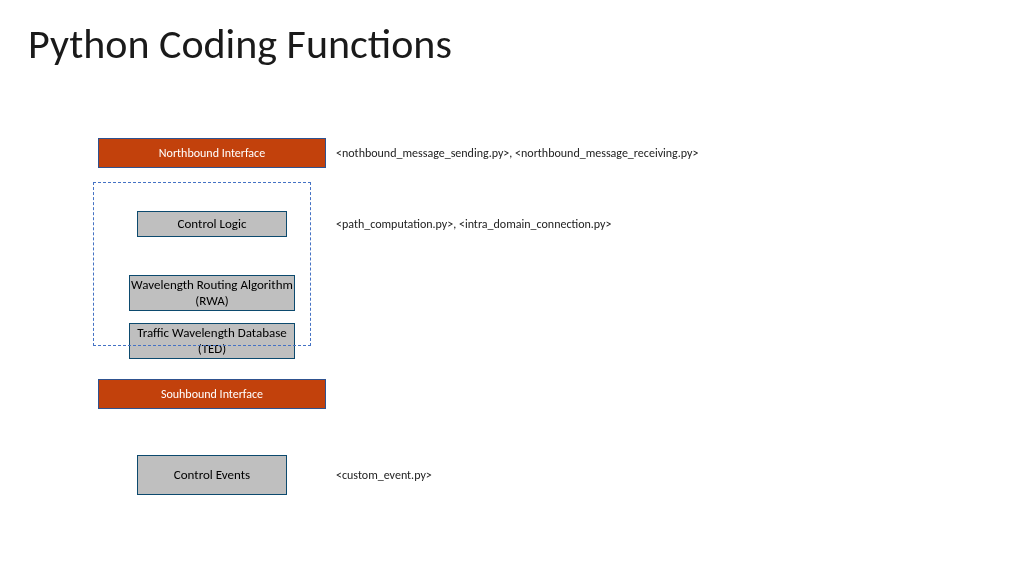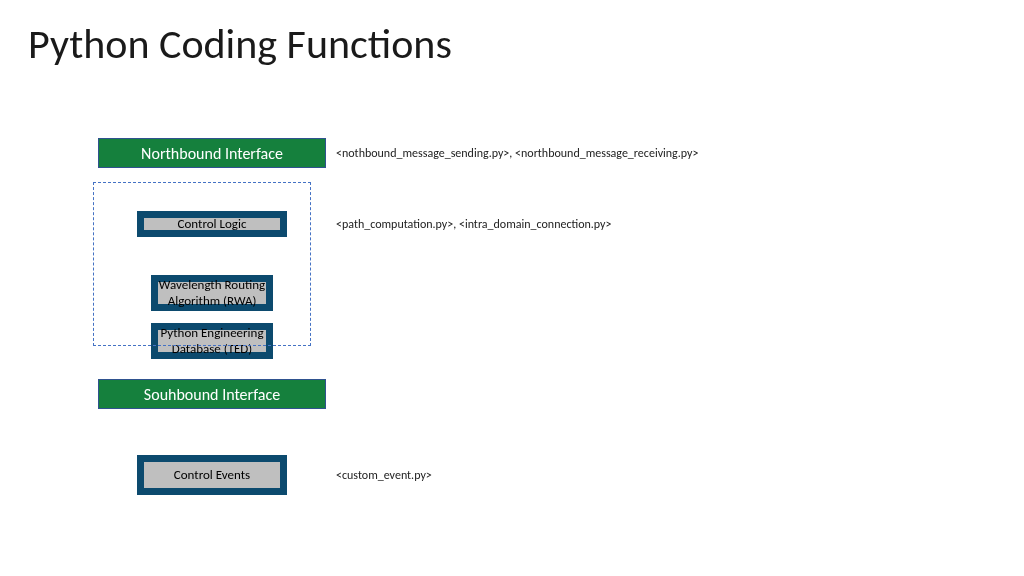--- a/index.html
+++ b/index.html
@@ -38,45 +38,45 @@
     }
     .right-col {
       flex: 1;
       font-size: 12px;
       color: #222;
       line-height: 1.4;
     }
     .blue-box {
       width: 228px;
       height: 30px;
-      background: #15803d;
+      background: #c2410c;
       border: 1px solid #2f528f;
       color: #ffffff;
-      font-size: 16px;
+      font-size: 12px;
       display: flex;
       align-items: center;
       justify-content: center;
     }
     .gray-box {
       background: #bfbfbf;
-      border: 7px solid #0c4a6e;
+      border: 1px solid #0c4a6e;
       color: #000000;
       font-size: 13px;
       text-align: center;
       display: flex;
       align-items: center;
       justify-content: center;
       line-height: 1.2;
     }
     .gray-small {
       width: 150px;
       height: 26px;
     }
     .gray-medium {
-      width: 122px;
+      width: 166px;
       height: 36px;
       margin-top: 42px;
     }
     .dashed-container {
       position: absolute;
       border: 1.5px dashed #4472c4;
       width: 218px;
       height: 164px;
       left: 5px;
       top: 44px;
@@ -118,21 +118,21 @@
     </div>
 
     <div class="row row-rwa">
       <div class="left-col">
         <div class="gray-box gray-medium">Wavelength Routing Algorithm (RWA)</div>
       </div>
     </div>
 
     <div class="row row-ted">
       <div class="left-col">
-        <div class="gray-box gray-medium">Python Engineering Database (TED)</div>
+        <div class="gray-box gray-medium">Traffic Wavelength Database (TED)</div>
       </div>
     </div>
   </div>
 
   <div class="row row-sb">
     <div class="left-col">
       <div class="blue-box">Souhbound Interface</div>
     </div>
     <div class="right-col">
       <br>

